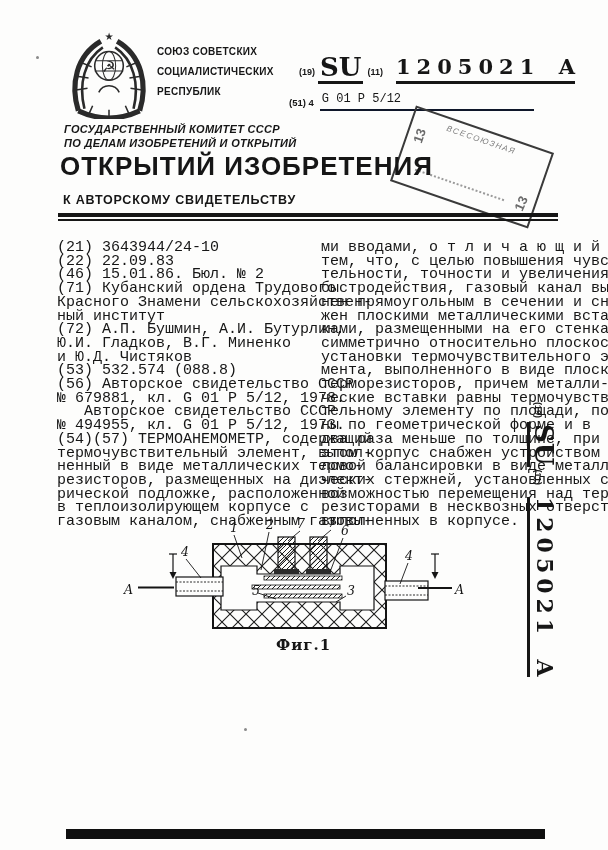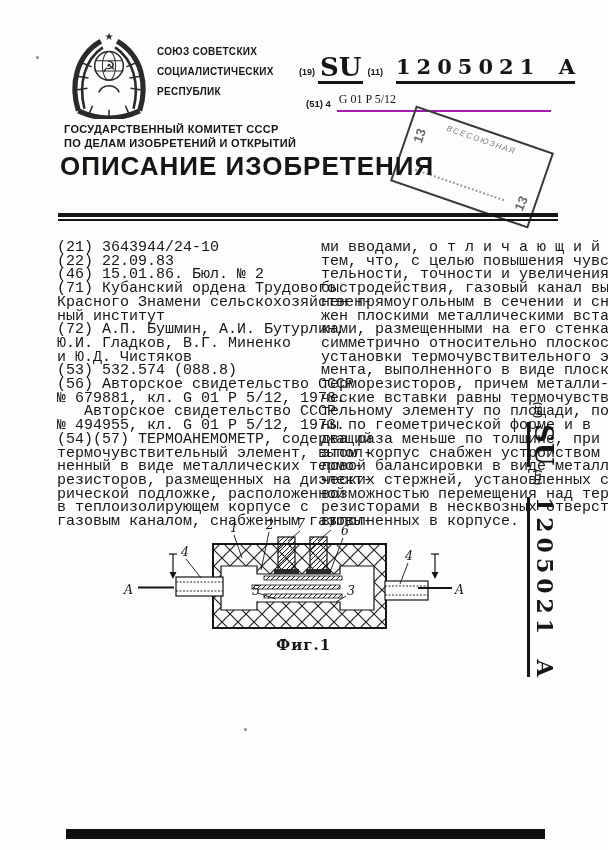--- a/index.html
+++ b/index.html
@@ -11,36 +11,36 @@
   #emblem{left:66px;top:29px;width:86px;height:90px;}
   #union{left:157px;top:42px;font-size:10px;font-weight:bold;line-height:20px;letter-spacing:.3px;}
   #pubrow{left:299px;top:54px;display:flex;align-items:flex-end;}
   .codelbl{font-size:9px;font-weight:bold;margin:0 3px 7px 0;}
   #su{font-family:"DejaVu Serif",serif;font-size:26px;font-weight:bold;line-height:26px;
       border-bottom:3px solid #161616;padding:0 2px 1px 2px;}
   #pubrow .codelbl.second{margin-left:4px;}
   #numwrap{margin-left:10px;border-bottom:3px solid #161616;padding-bottom:2px;display:inline-block;}
   #numval{font-family:"DejaVu Serif",serif;font-size:21px;font-weight:bold;letter-spacing:6px;}
   #kindval{font-family:"DejaVu Serif",serif;font-size:21px;font-weight:bold;margin-left:14px;}
-  #ipcrow{left:306px;top:92px;display:flex;align-items:flex-end;}
+  #ipcrow{left:289px;top:92px;display:flex;align-items:flex-end;}
   #ipclbl{font-size:9.5px;font-weight:bold;margin:0 6px 3px 0;}
-  #ipccode{font-family:Liberation Serif, serif;font-size:12px;
-           border-bottom:2px solid #a21caf;width:212px;padding:0 0 3px 2px;}
+  #ipccode{font-family:Liberation Mono, monospace;font-size:12px;
+           border-bottom:2px solid #0f172a;width:212px;padding:0 0 3px 2px;}
   
   #stamp{left:399px;top:127px;width:142px;height:76px;border:2px solid #3a3a3a;
          transform:rotate(19deg);color:#7d7d7d;}
   #stamp .stamp-top{position:absolute;left:0;right:0;top:5px;text-align:center;
          font-size:8px;letter-spacing:1.5px;font-style:italic;}
   #stamp .stamp-left{position:absolute;left:4px;top:18px;font-size:13px;font-weight:bold;
          transform:rotate(-90deg);color:#6b6b6b;}
   #stamp .stamp-right{position:absolute;right:6px;bottom:12px;font-size:13px;font-weight:bold;
          transform:rotate(-85deg);color:#6b6b6b;}
   #stamp .stamp-line{position:absolute;left:18px;right:30px;bottom:16px;
          border-bottom:2px dotted #9a9a9a;}
-  #committee{left:64px;top:123px;font-size:11px;font-weight:bold;line-height:13.5px;letter-spacing:.3px;}
+  #committee{left:64px;top:123px;font-size:11px;font-weight:bold;line-height:13.5px;letter-spacing:.3px;font-style:italic;}
   #title{left:60px;top:151px;font-size:26px;font-weight:bold;letter-spacing:1px;}
   #subtitle{left:63px;top:193px;font-size:12.5px;font-weight:bold;letter-spacing:.8px;}
   #rule1{left:58px;top:213px;width:500px;height:4px;background:#161616;}
   #rule2{left:58px;top:219px;width:500px;height:2px;background:#161616;}
   
   .col{font-family:"Liberation Mono","DejaVu Sans Mono",monospace;font-size:15px;line-height:13.7px;}
   #leftcol{left:57px;top:241px;}
   #rightcol{left:321px;top:241px;}
   
   #fig{left:118px;top:518px;width:352px;height:150px;overflow:visible;}
@@ -106,21 +106,22 @@
 
   <div id="stamp" class="abs">
     <div class="stamp-top">ВСЕСОЮЗНАЯ</div>
     <div class="stamp-left">13</div>
     <div class="stamp-right">13</div>
     <div class="stamp-line"></div>
   </div>
 
   <div id="committee" class="abs pre">ГОСУДАРСТВЕННЫЙ КОМИТЕТ СССР
 ПО ДЕЛАМ ИЗОБРЕТЕНИЙ И ОТКРЫТИЙ</div>
-  <div id="title" class="abs">ОПИСАНИЕ ИЗОБРЕТЕНИЯ</div>
+  <div id="title" class="abs">ОТКРЫТИЙ ИЗОБРЕТЕНИЯ</div>
+  <div id="subtitle" class="abs">К АВТОРСКОМУ СВИДЕТЕЛЬСТВУ</div>
   <div id="rule1" class="abs"></div>
   <div id="rule2" class="abs"></div>
 
   <div id="leftcol" class="abs col pre">(21) 3643944/24-10
 (22) 22.09.83
 (46) 15.01.86. Бюл. № 2
 (71) Кубанский ордена Трудового
 Красного Знамени сельскохозяйствен-
 ный институт
 (72) А.П. Бушмин, А.И. Бутурлин,

